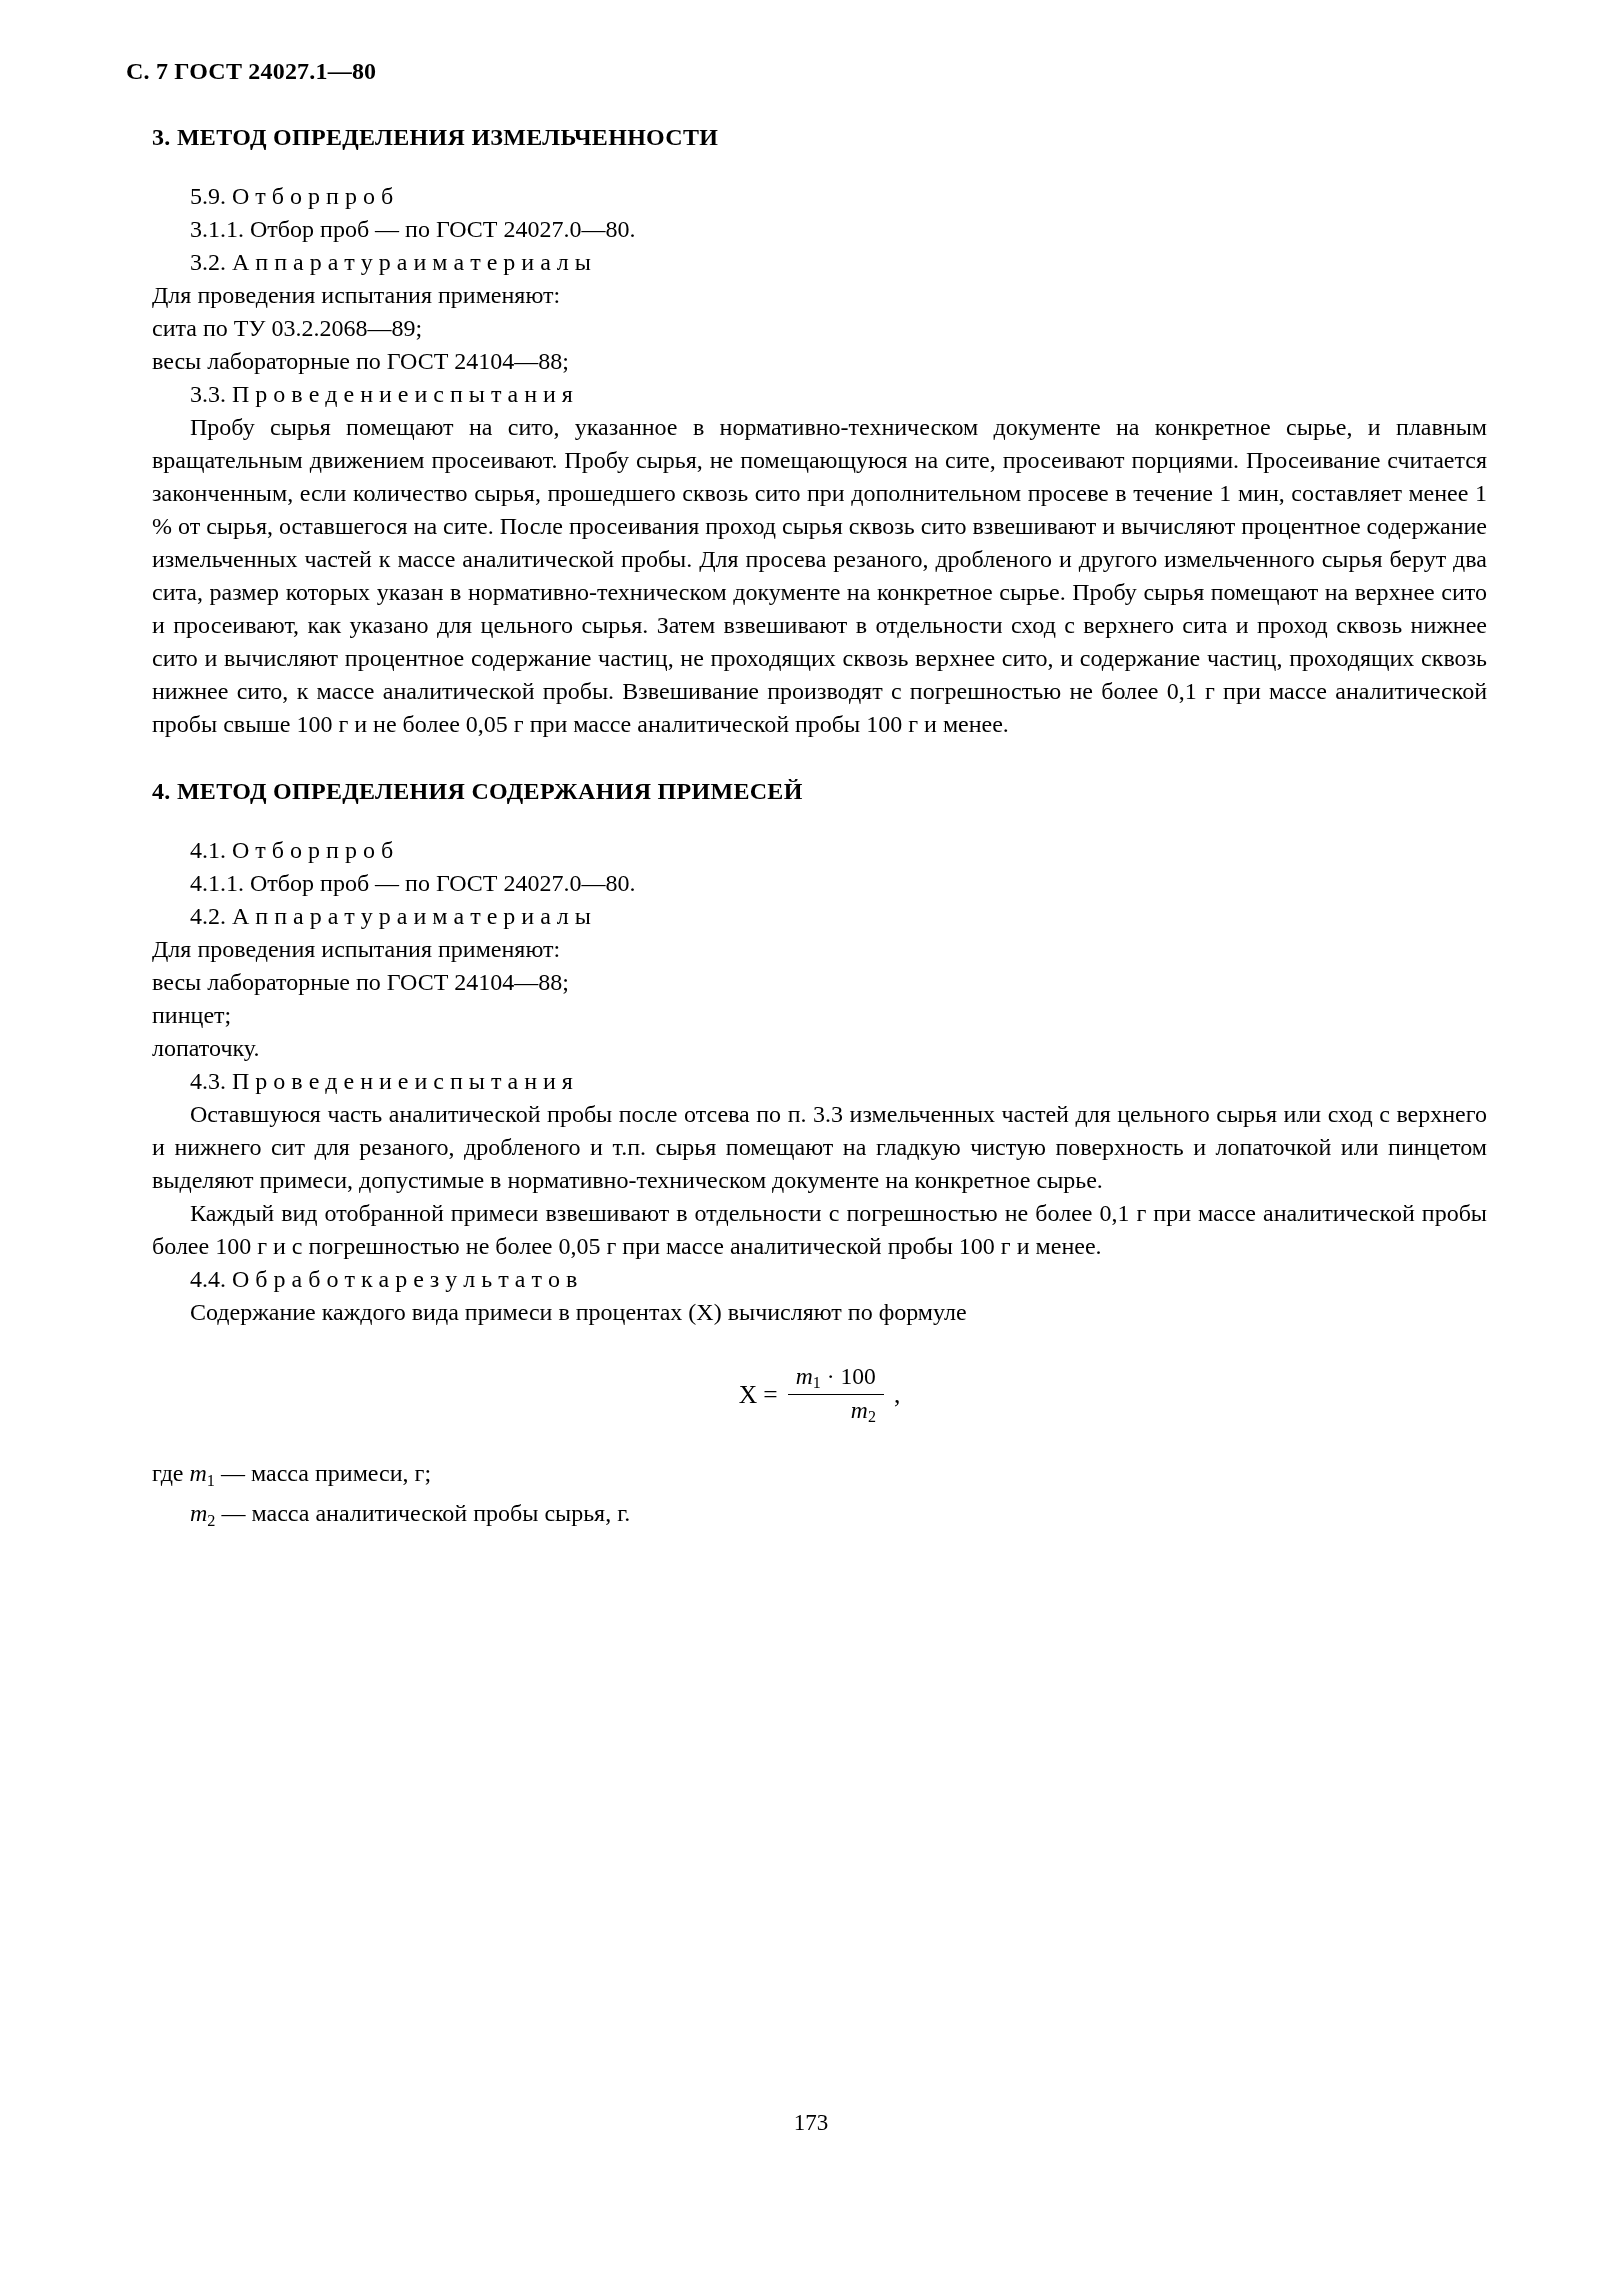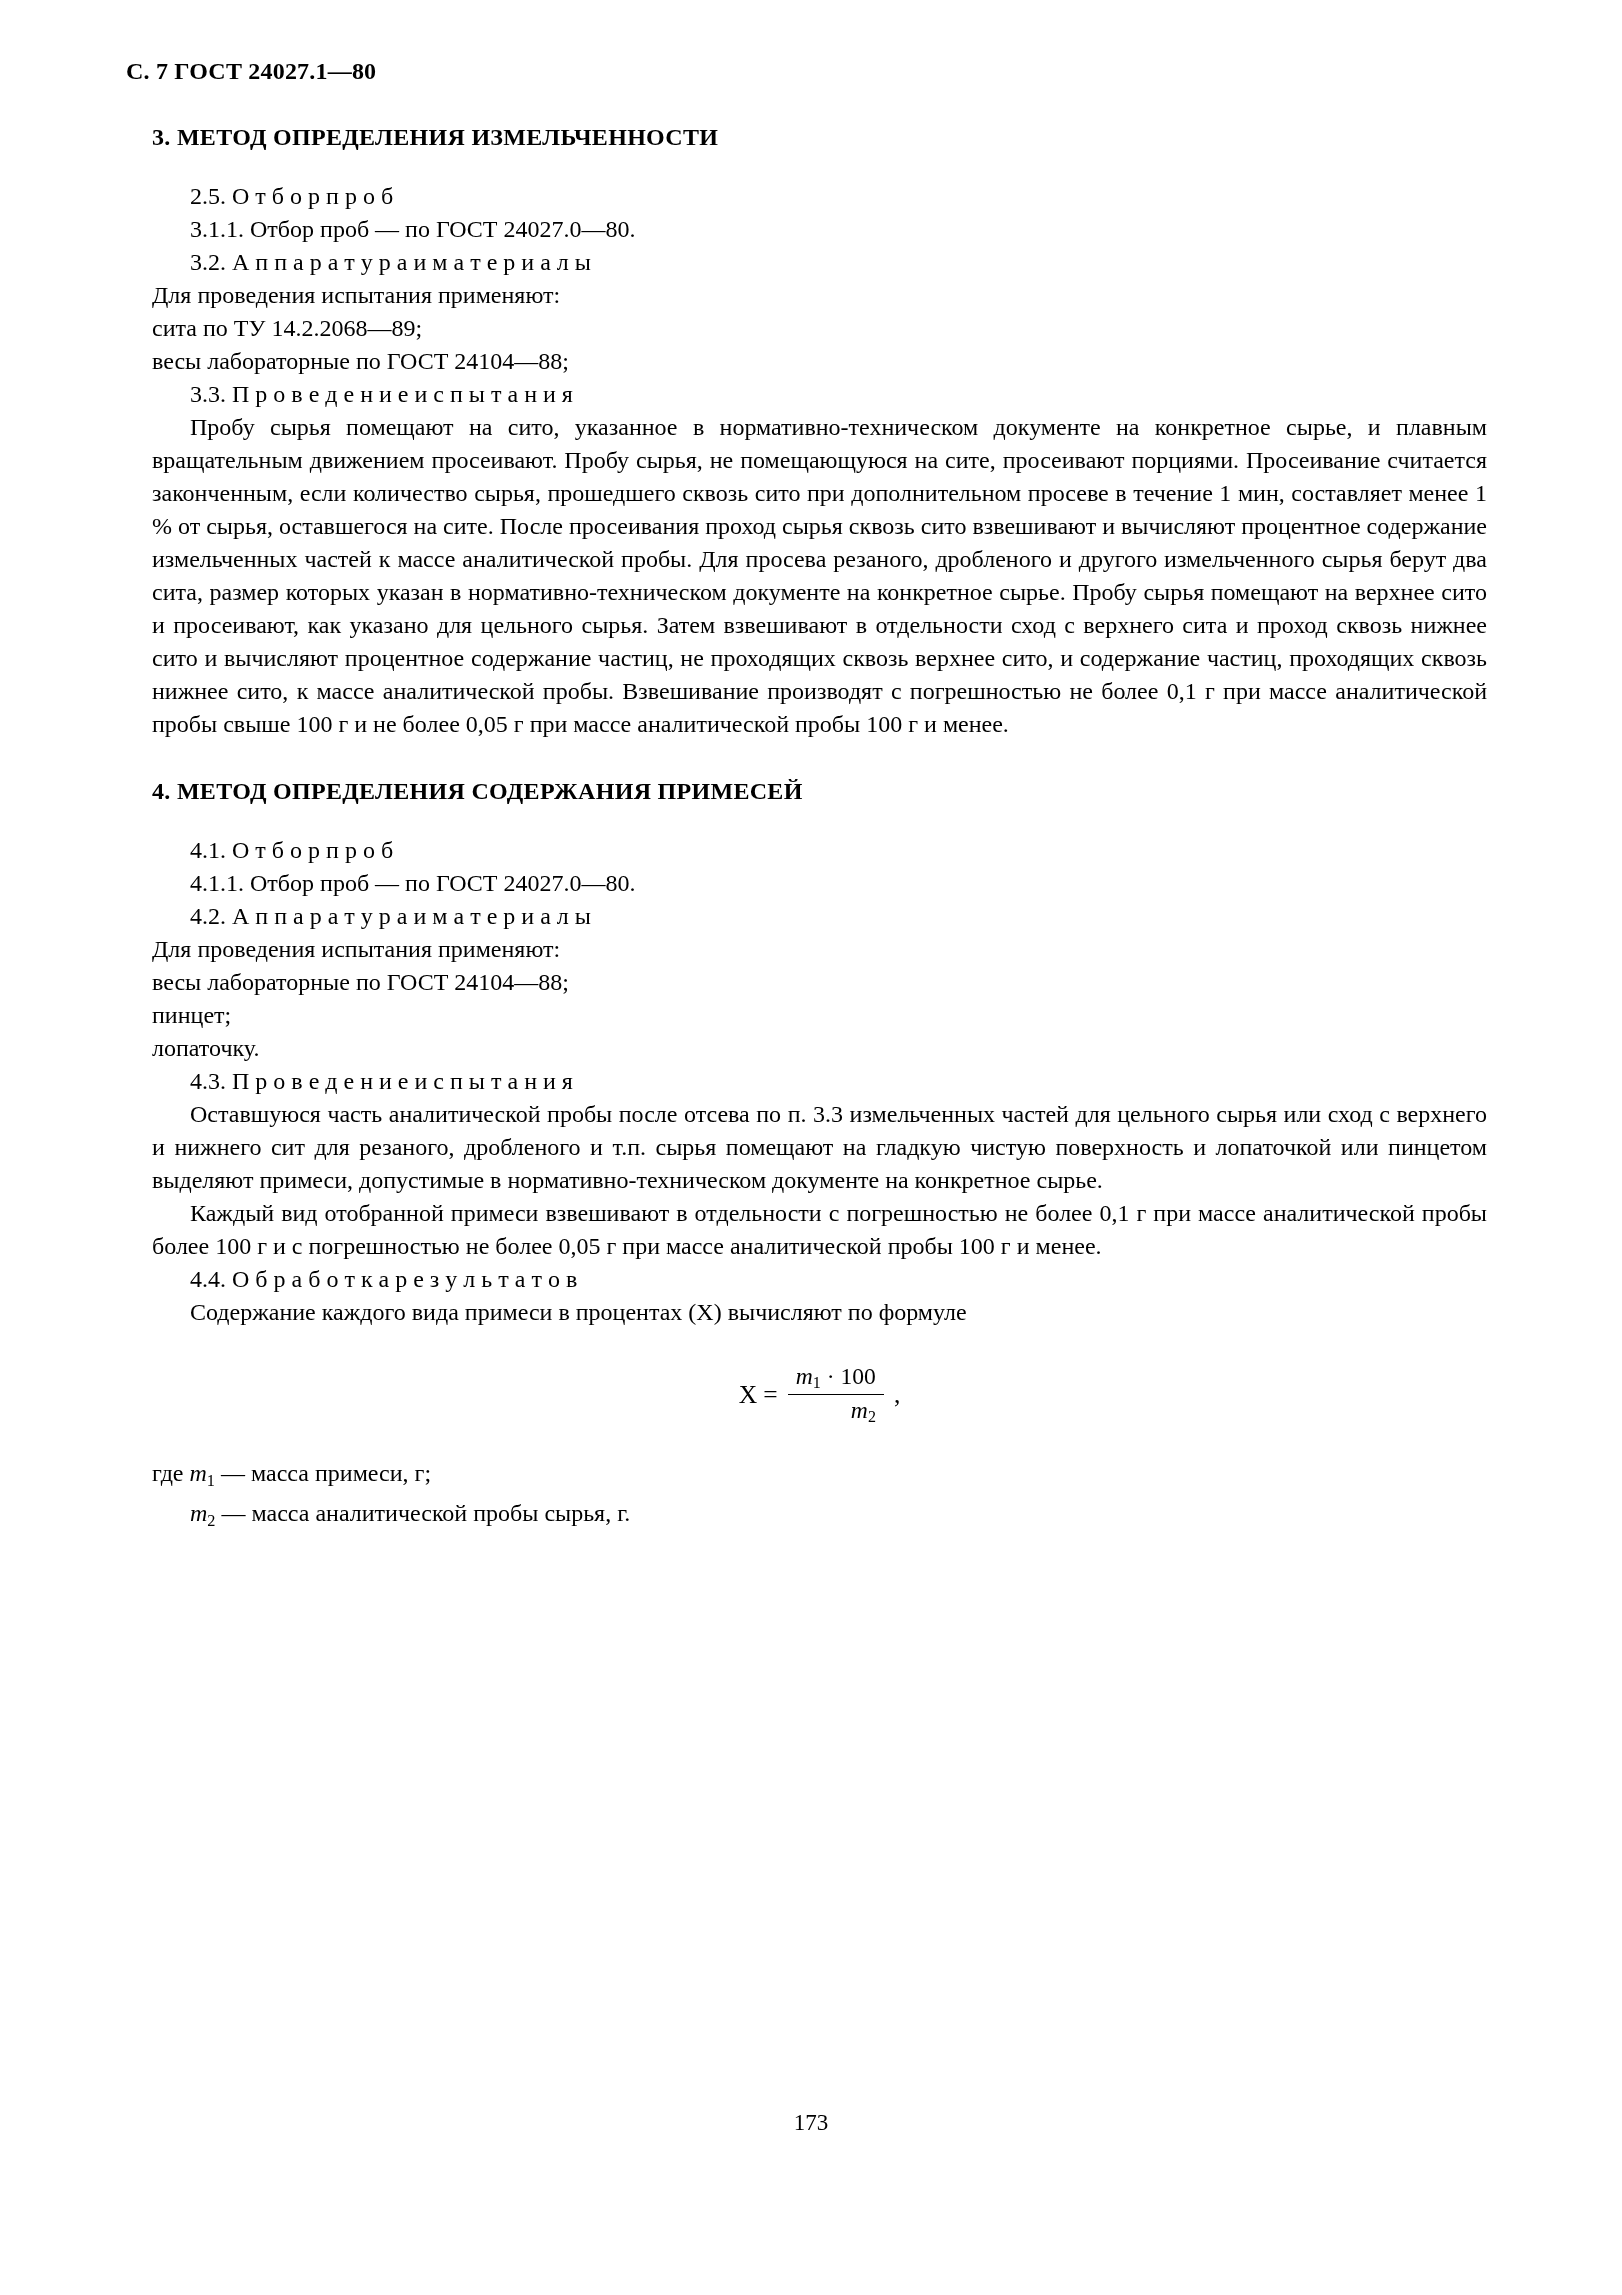--- a/index.html
+++ b/index.html
@@ -119,25 +119,25 @@
 <body>
 
 <div class="page">
 
   <div class="header">С. 7 ГОСТ 24027.1—80</div>
 
   <div class="content">
 
     <h2 class="section-title">3. МЕТОД ОПРЕДЕЛЕНИЯ ИЗМЕЛЬЧЕННОСТИ</h2>
 
-    <p class="indent line">2.5. О т б о р   п р о б</p>
+    <p class="indent line">5.9. О т б о р   п р о б</p>
     <p class="indent line">3.1.1. Отбор проб — по ГОСТ 24027.0—80.</p>
     <p class="indent line">3.2. А п п а р а т у р а   и   м а т е р и а л ы</p>
     <p class="line">Для проведения испытания применяют:</p>
-    <p class="line">сита по ТУ 14.2.2068—89;</p>
+    <p class="line">сита по ТУ 03.2.2068—89;</p>
     <p class="line">весы лабораторные по ГОСТ 24104—88;</p>
     <p class="indent line">3.3. П р о в е д е н и е   и с п ы т а н и я</p>
     <p class="indent">Пробу сырья помещают на сито, указанное в нормативно-техническом документе на конкретное сырье, и плавным вращательным движением просеивают. Пробу сырья, не помещающуюся на сите, просеивают порциями. Просеивание считается законченным, если количество сырья, прошедшего сквозь сито при дополнительном просеве в течение 1 мин, составляет менее 1 % от сырья, оставшегося на сите. После просеивания проход сырья сквозь сито взвешивают и вычисляют процентное содержание измельченных частей к массе аналитической пробы. Для просева резаного, дробленого и другого измельченного сырья берут два сита, размер которых указан в нормативно-техническом документе на конкретное сырье. Пробу сырья помещают на верхнее сито и просеивают, как указано для цельного сырья. Затем взвешивают в отдельности сход с верхнего сита и проход сквозь нижнее сито и вычисляют процентное содержание частиц, не проходящих сквозь верхнее сито, и содержание частиц, проходящих сквозь нижнее сито, к массе аналитической пробы. Взвешивание производят с погрешностью не более 0,1 г при массе аналитической пробы свыше 100 г и не более 0,05 г при массе аналитической пробы 100 г и менее.</p>
 
     <h2 class="section-title second">4. МЕТОД ОПРЕДЕЛЕНИЯ СОДЕРЖАНИЯ ПРИМЕСЕЙ</h2>
 
     <p class="indent line">4.1. О т б о р   п р о б</p>
     <p class="indent line">4.1.1. Отбор проб — по ГОСТ 24027.0—80.</p>
     <p class="indent line">4.2. А п п а р а т у р а   и   м а т е р и а л ы</p>
     <p class="line">Для проведения испытания применяют:</p>

